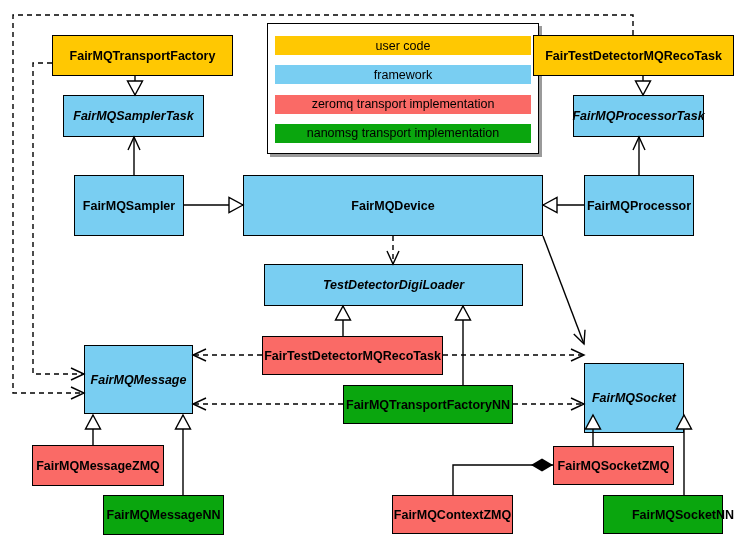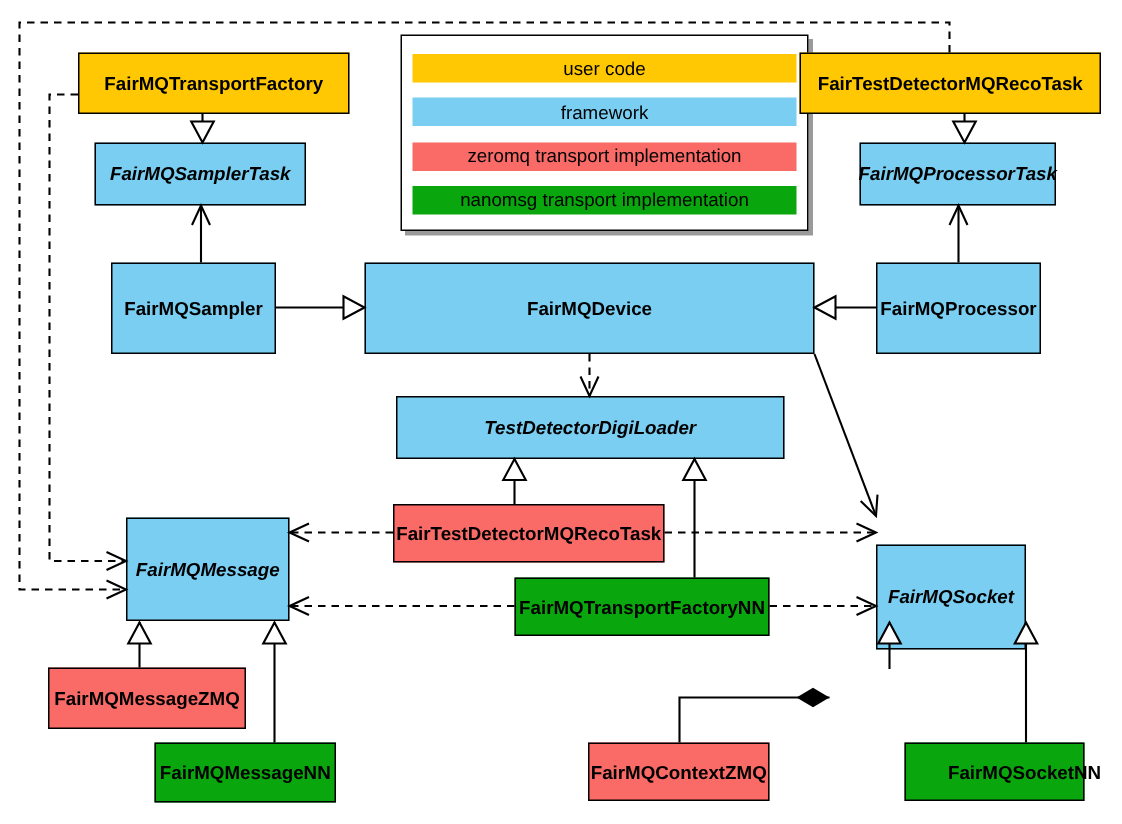--- a/index.html
+++ b/index.html
@@ -110,20 +110,23 @@
       </div>
       <div class="node abstract" style="left: 584px; top: 363px; width: 100px; height: 70px; background: rgb(121, 206, 242);">
         <span>FairMQSocket</span>
       </div>
       <div class="node" style="left: 103px; top: 495px; width: 121px; height: 40px; background: rgb(10, 166, 14);">
         <span>FairMQMessageNN</span>
       </div>
       <div class="node" style="left: 32px; top: 445px; width: 132px; height: 41px; background: rgb(250, 106, 102);">
         <span>FairMQMessageZMQ</span>
       </div>
+      <div class="node" style="left: 553px; top: 446px; width: 121px; height: 39px; background: rgb(250, 106, 102);">
+        <span>FairMQSocketZMQ</span>
+      </div>
       <div class="node" style="left: 392px; top: 495px; width: 121px; height: 39px; background: rgb(250, 106, 102);">
         <span>FairMQContextZMQ</span>
       </div>
       <div class="node" style="left: 603px; top: 495px; width: 120px; height: 39px; background: rgb(10, 166, 14); padding-left: 40px;">
         <span>FairMQSocketNN</span>
       </div>
     </div>
   <div class="legend" id="legend-box" style="left: 267px; top: 23px; width: 272px; height: 131px;">
     <div class="legend-bar" style="background: rgb(255, 200, 2);">user code</div>
     <div class="legend-bar" style="background: rgb(121, 206, 242);">framework</div>

